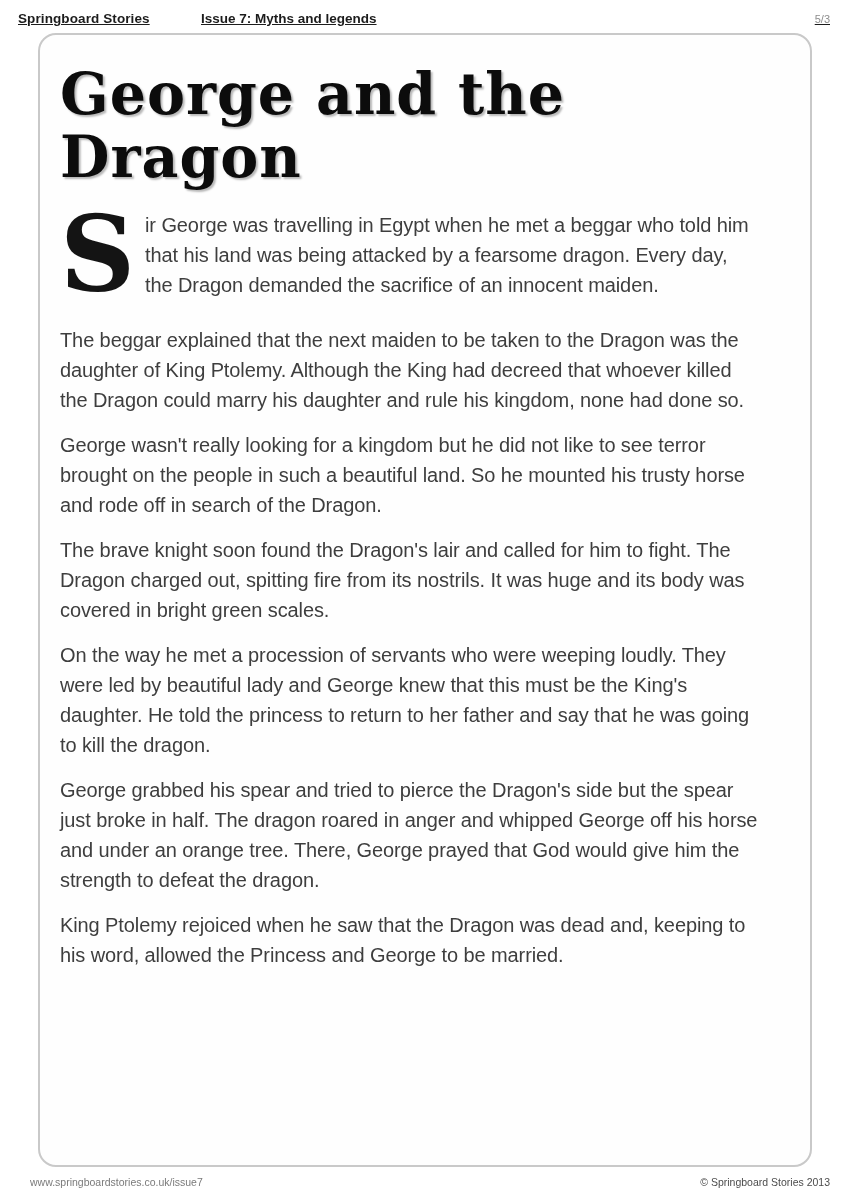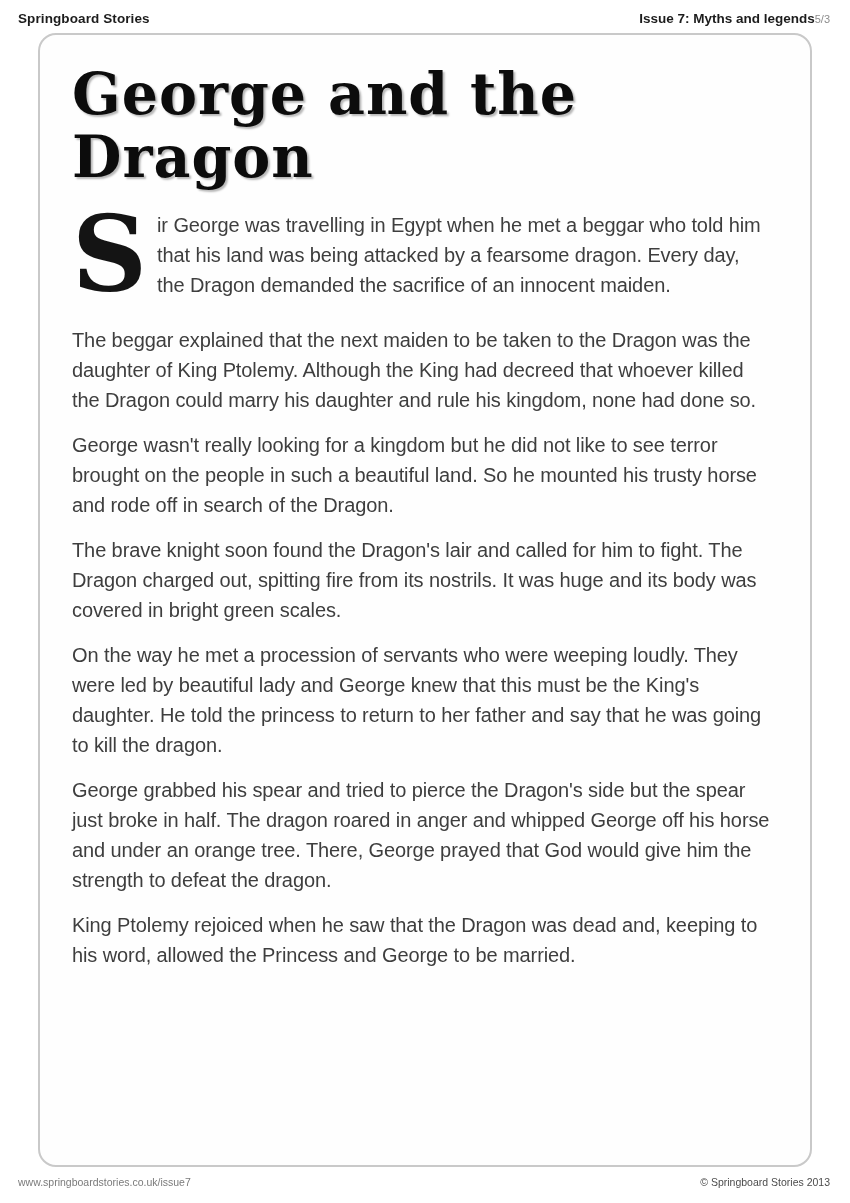--- a/index.html
+++ b/index.html
@@ -19,35 +19,36 @@
     flex-direction: column;
   }
   
   .topbar {
     display: flex;
     align-items: baseline;
     padding: 11px 20px 7px 18px;
     font-size: 13.5px;
     font-weight: bold;
     color: #1c1c1c;
+    text-decoration: underline;
   }
   .topbar .brand { width: 183px; letter-spacing: 0.1px; }
-  .topbar .issue { flex: 1; text-align: right; }
+  .topbar .issue { flex: 1; }
   .topbar .pagenum {
     font-weight: normal;
     font-size: 11px;
     color: #8d8d8d;
   }
   
   .card {
     margin: 0 38px;
     height: 1134px;
     border: 2px solid #c9c9c9;
     border-radius: 18px;
-    padding: 18px 40px 0 32px;
+    padding: 18px 40px 0 20px;
     background: #fefefe;
     overflow: hidden;
   }
   .title {
     font-family: "DejaVu Serif", serif;
     font-weight: bold;
     font-size: 57px;
     line-height: 1.1;
     letter-spacing: 1px;
     color: #0c0c0c;
@@ -74,21 +75,21 @@
     margin: 4px 10px 0 0;
   }
   
   .bottombar {
     display: flex;
     justify-content: space-between;
     align-items: center;
     padding: 9px 20px 0 18px;
     font-size: 10.5px;
   }
-  .bottombar .url { color: #7a7a7a; text-decoration: none; cursor: pointer; }
+  .bottombar .url { color: #7a7a7a; text-decoration: none; cursor: pointer; margin-left: 12px; }
   .bottombar .copyright { color: #4c4c4c; text-align: center; }
 </style>
 </head>
 <body>
 
 <div class="page">
 
   <header class="topbar">
     <span class="brand">Springboard Stories</span>
     <span class="issue">Issue 7: Myths and legends</span>

